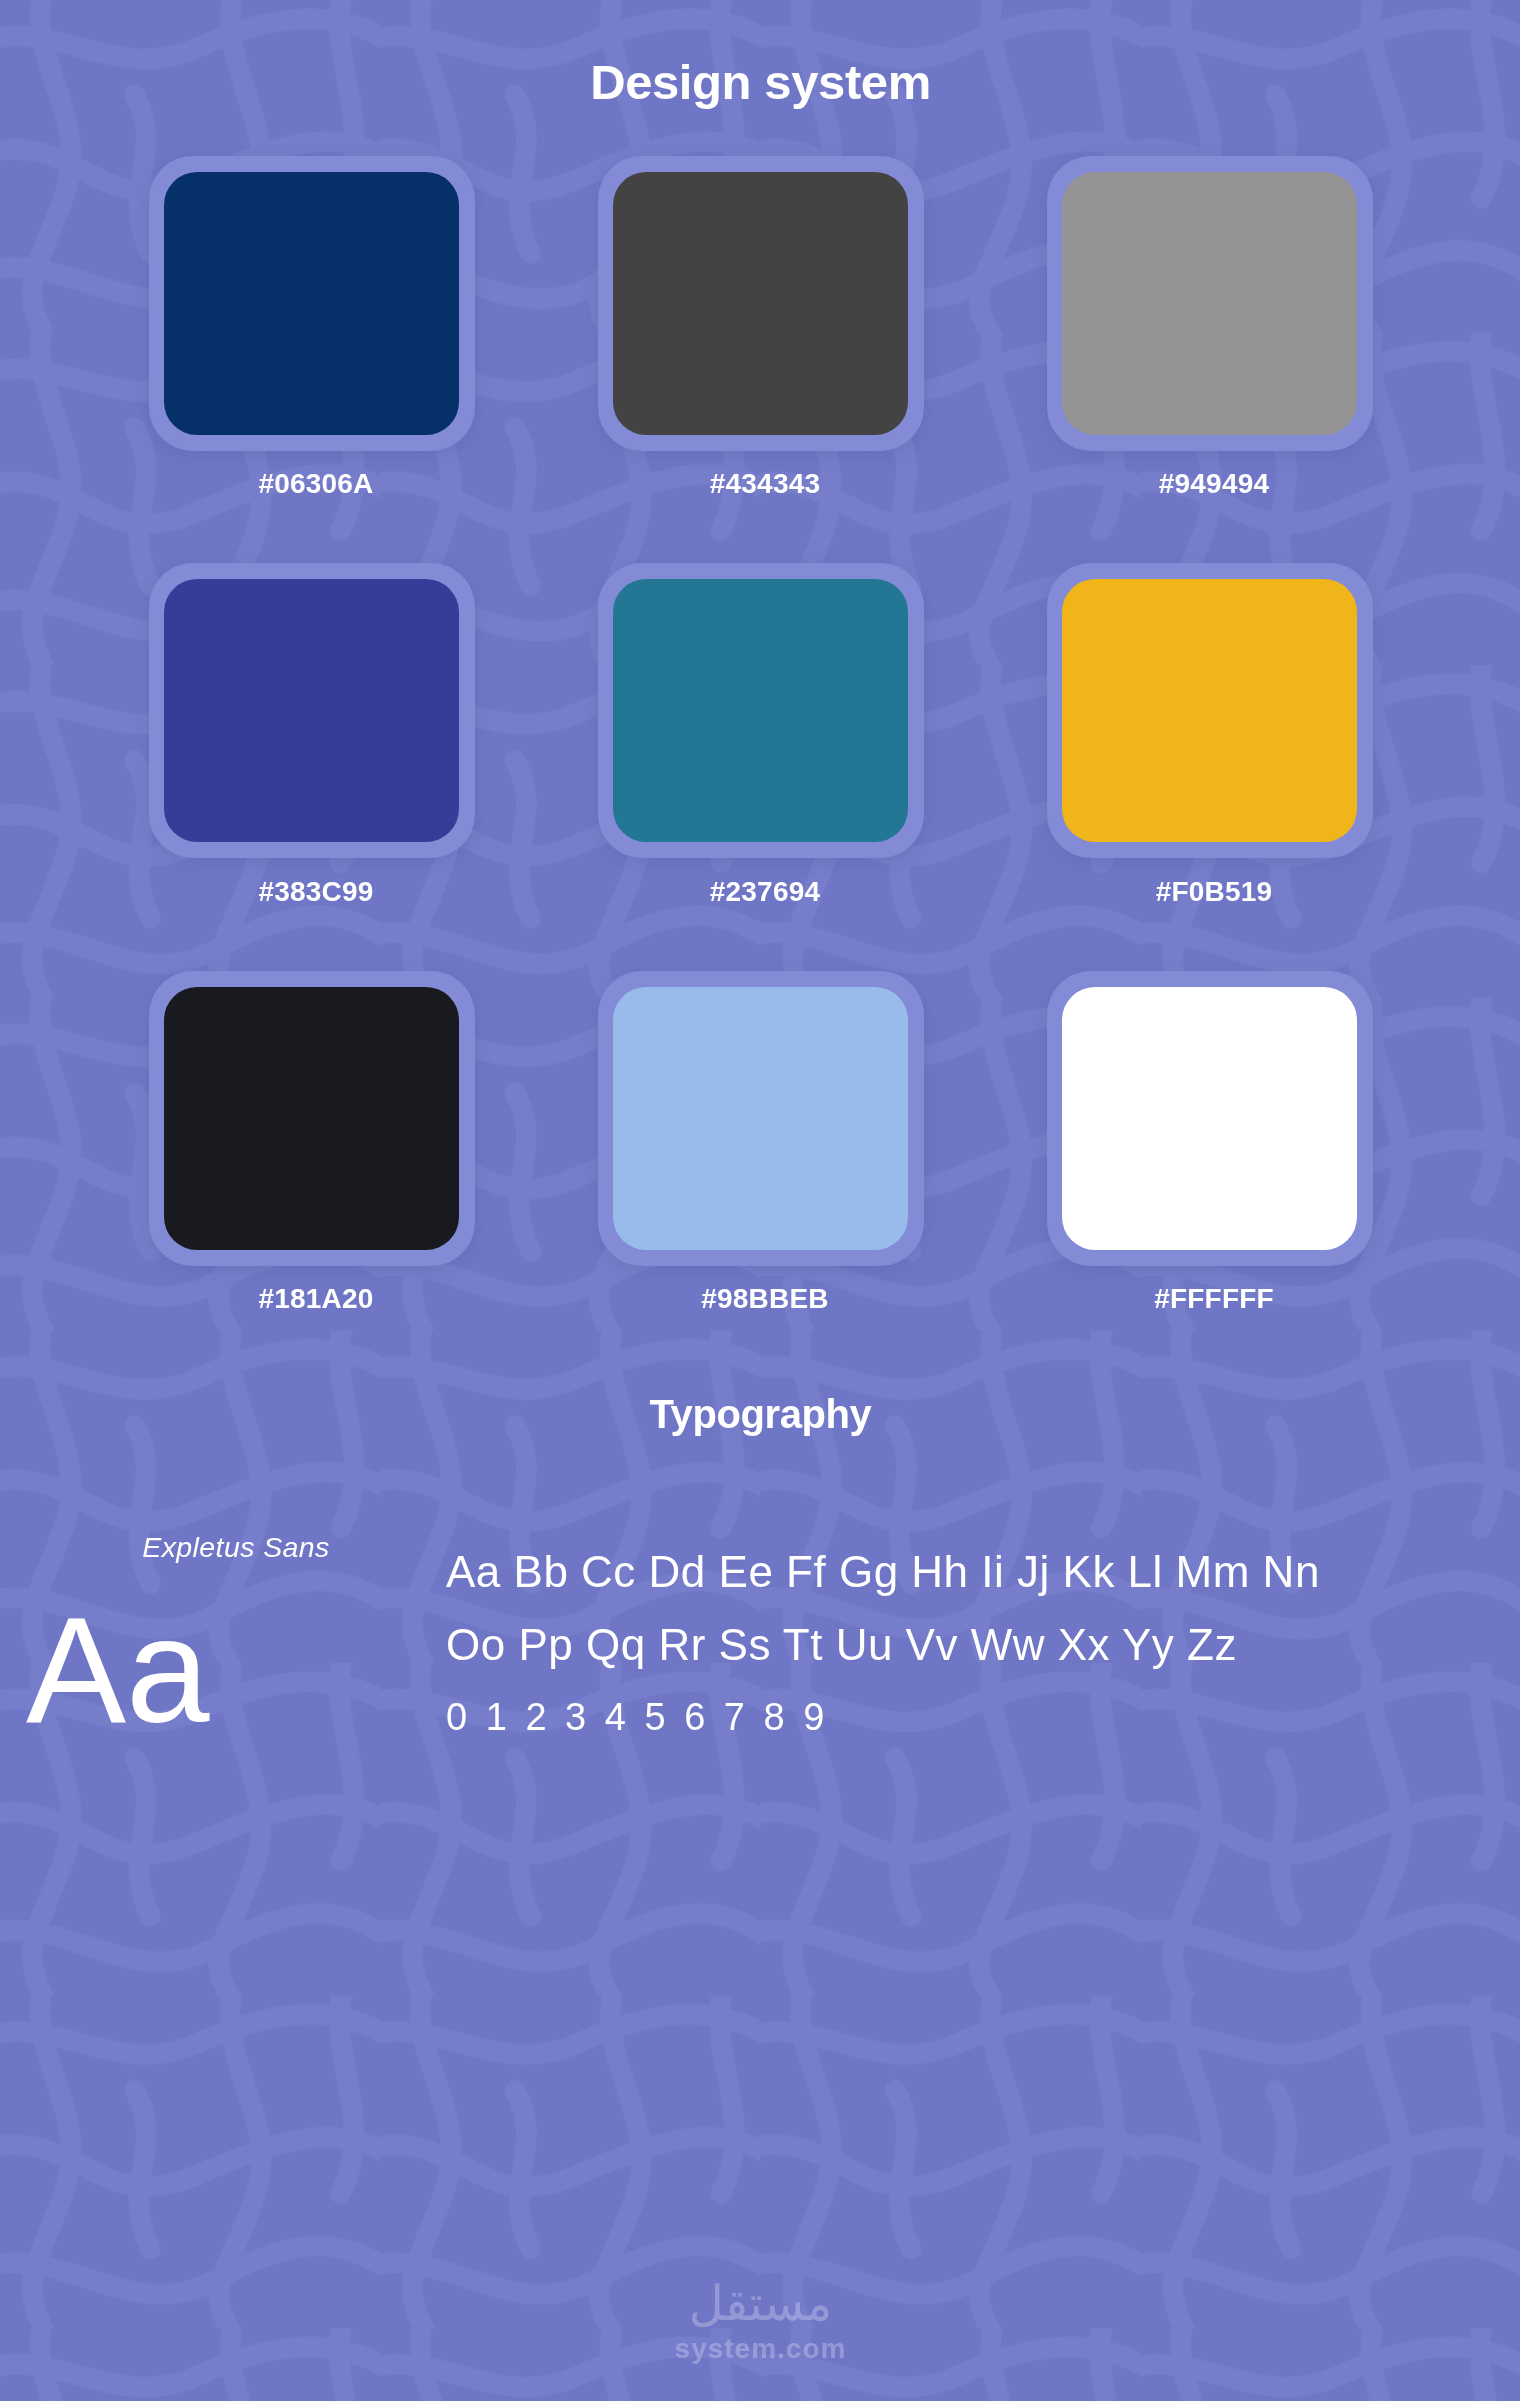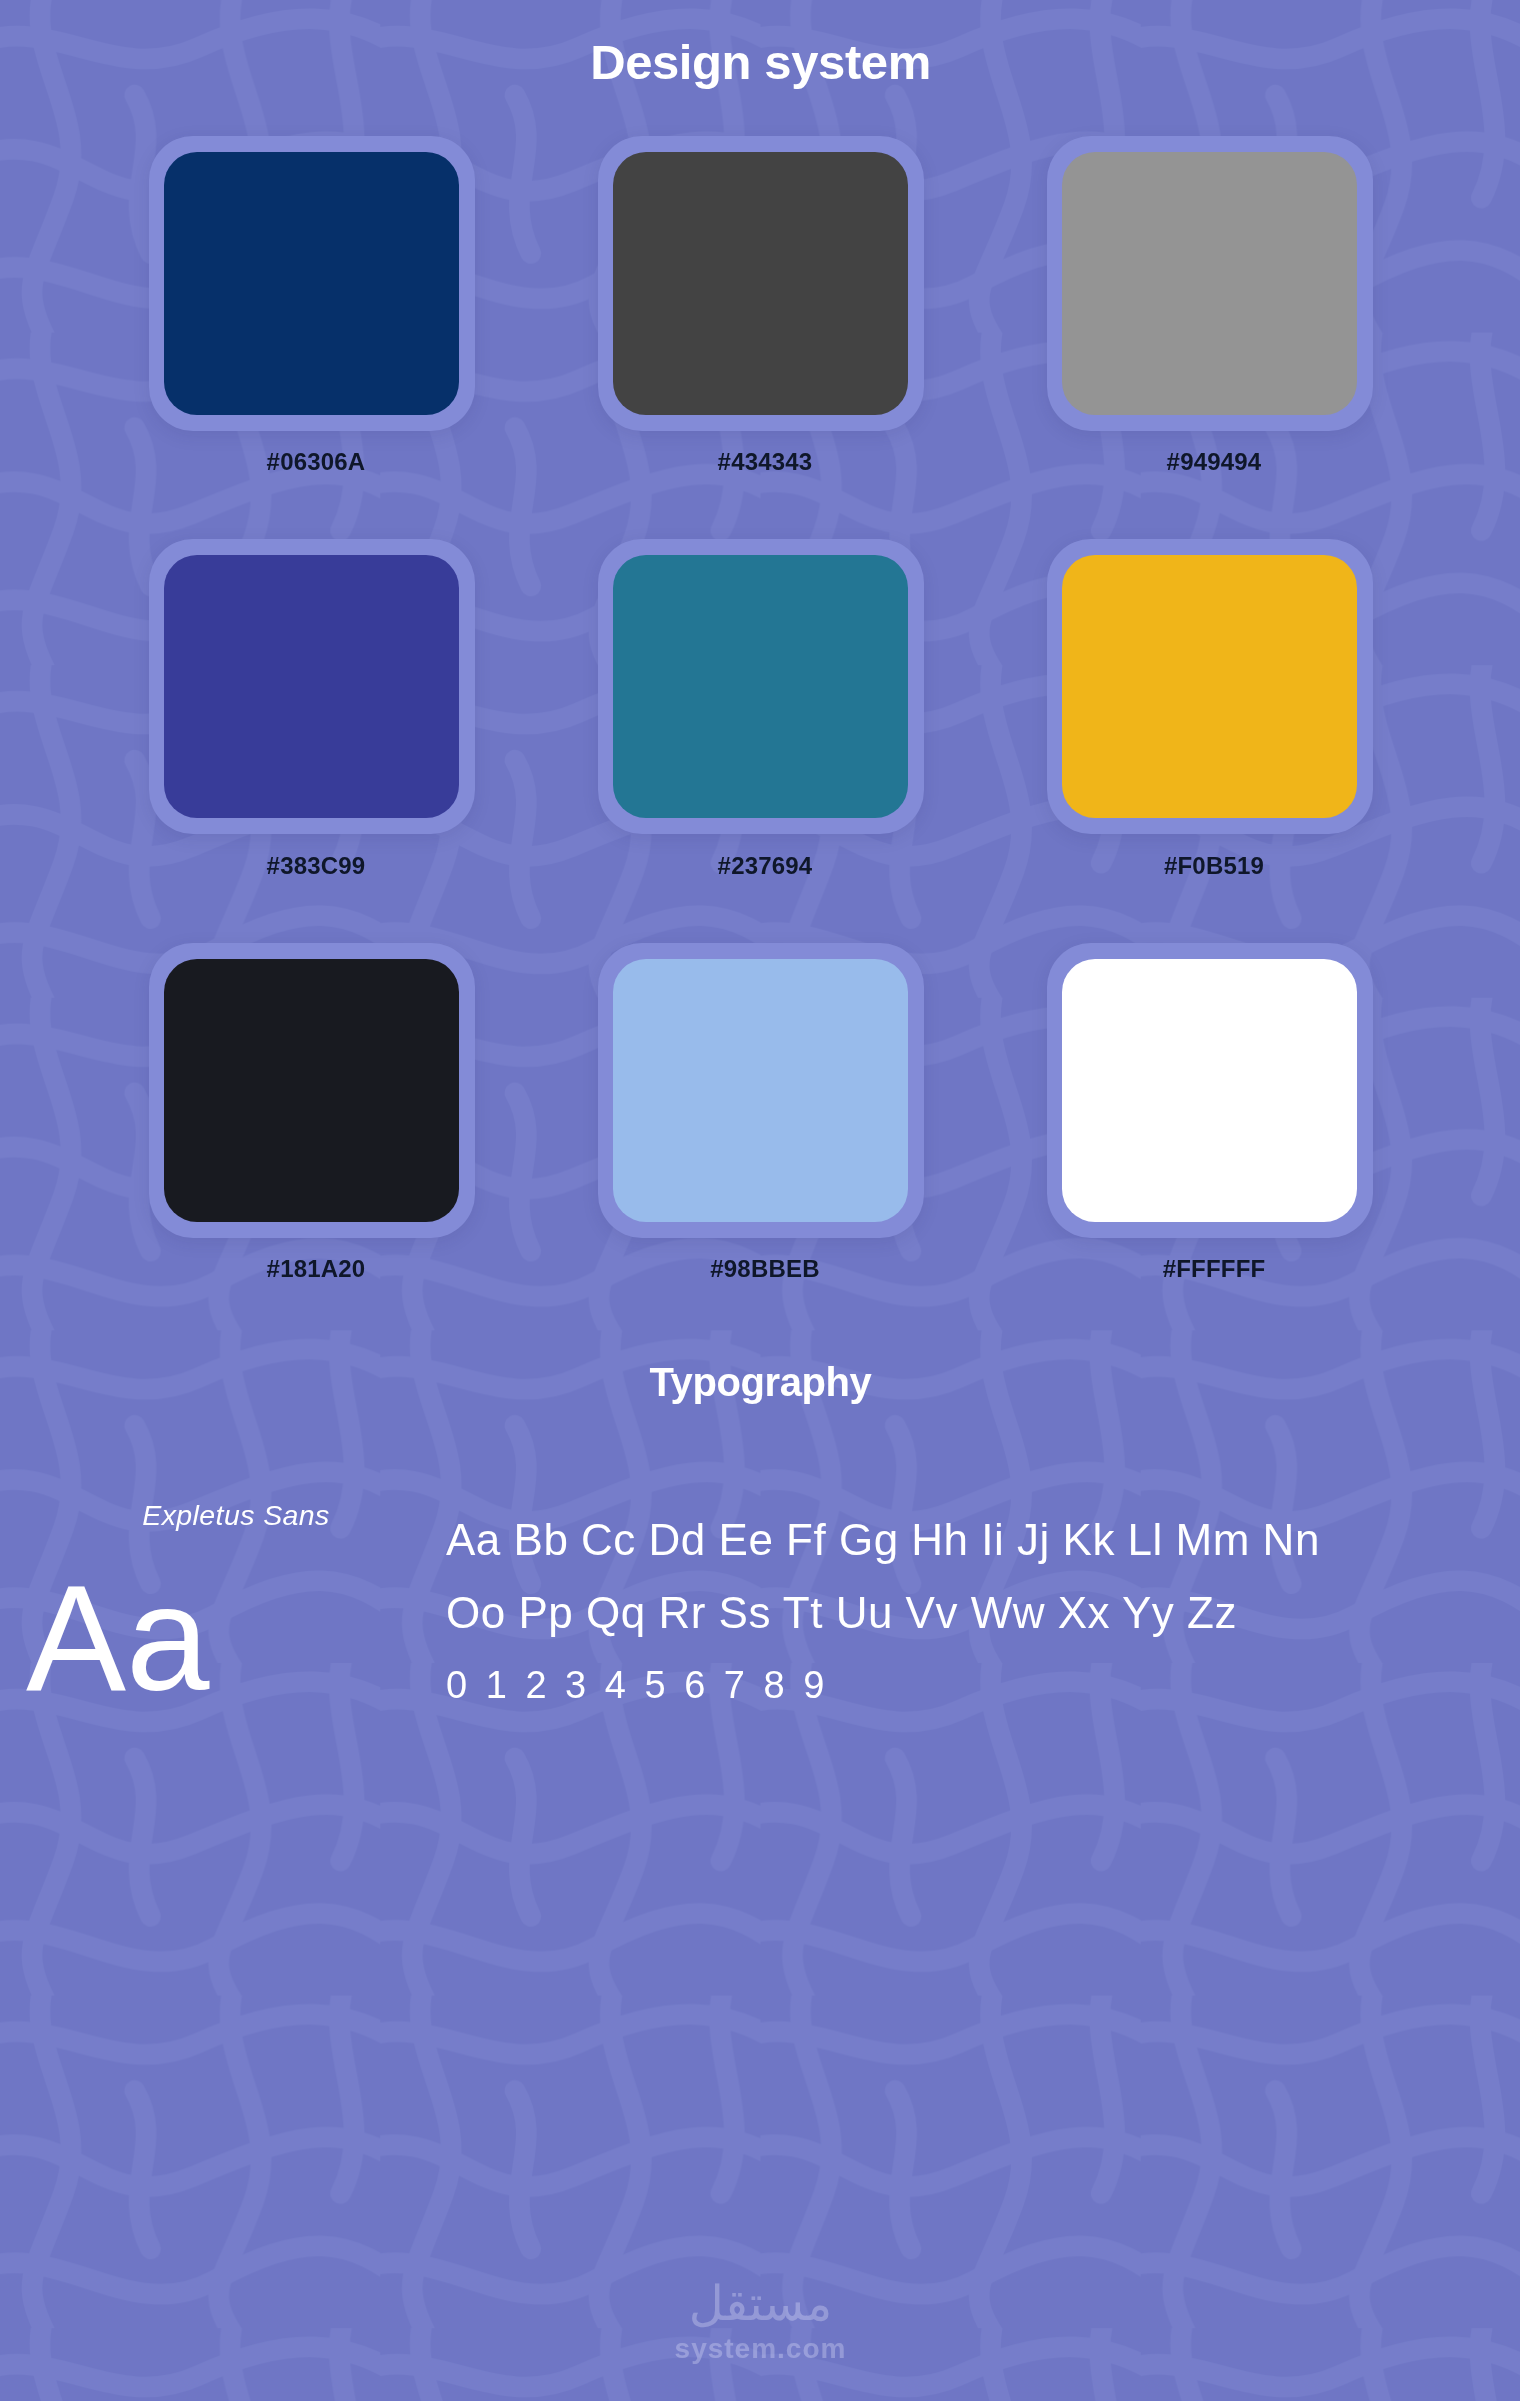--- a/index.html
+++ b/index.html
@@ -38,21 +38,21 @@
   .section-title {
     text-align: center;
     color: #ffffff;
     font-weight: bold;
     letter-spacing: -0.4px;
   }
 
   #design-system-title {
     font-size: 49px;
     line-height: 1;
-    padding-top: 38px;
+    padding-top: 58px;
   }
 
   #typography-title {
     font-size: 40px;
     line-height: 1;
     padding-top: 0;
   }
 
   
   .palette {
@@ -81,23 +81,23 @@
   }
 
   .swatch-chip {
     width: 295px;
     height: 263px;
     border-radius: 33px;
   }
 
   .swatch-label {
     margin-top: 17.4px;
-    color: #0f172a;
+    color: #ffffff;
     font-weight: bold;
-    font-size: 24px;
+    font-size: 28px;
     letter-spacing: 0.2px;
     margin-left: 9px;
   }
 
   
   #typography-section {
     margin-top: 79px;
   }
 
   .type-body {

